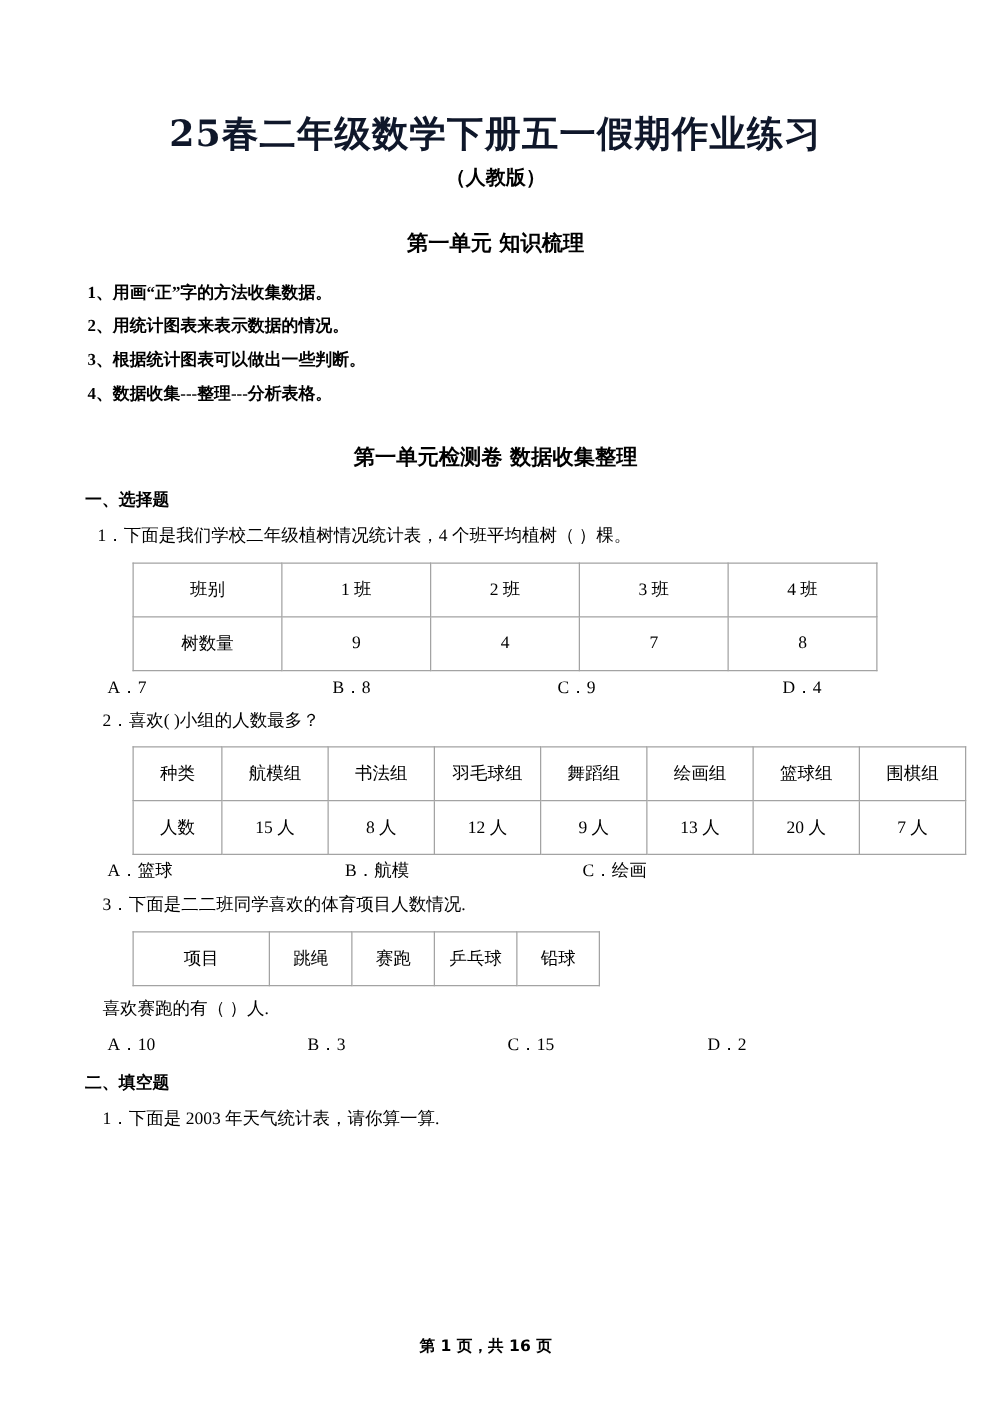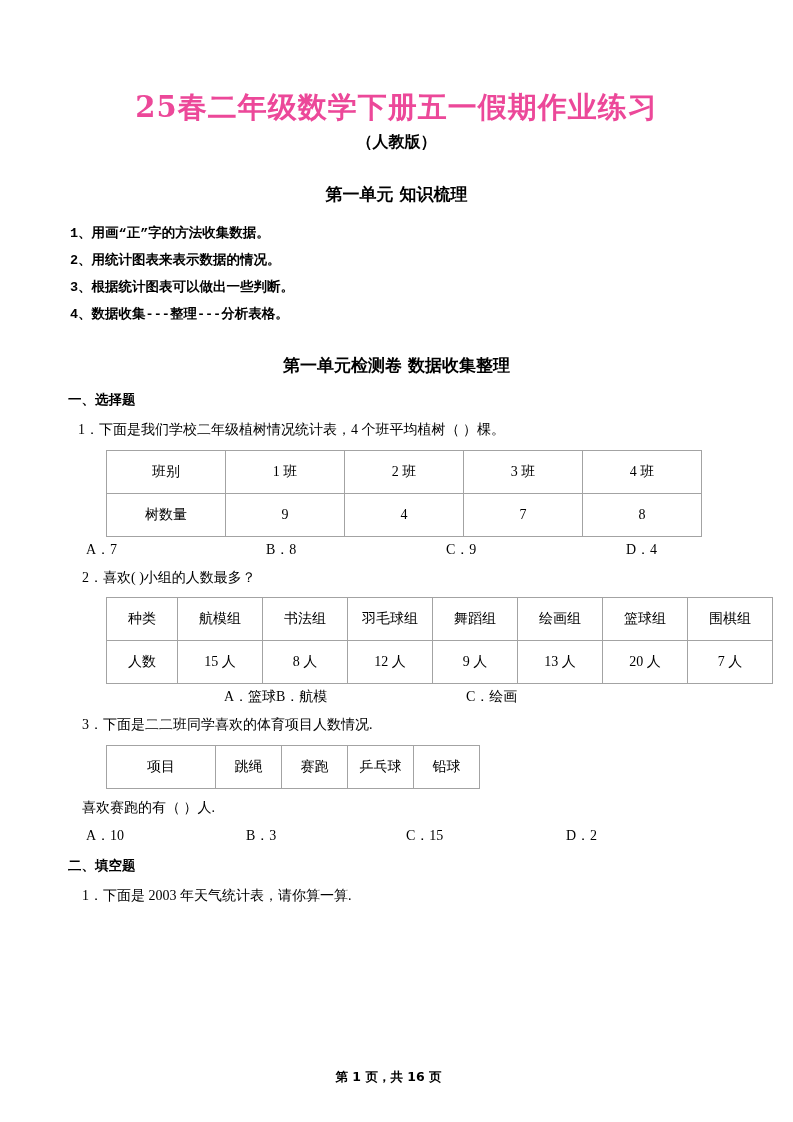--- a/index.html
+++ b/index.html
@@ -23,21 +23,21 @@
     position: relative;
   }
   .doc-title {
     text-align: center;
     font-family: "DejaVu Serif", "Liberation Serif", serif;
     font-size: 29px;
     font-weight: 700;
     letter-spacing: 1px;
     margin-top: 28px;
     margin-bottom: 4px;
-    color: #ec4899;
+    color: #0f172a;
   }
   .doc-subtitle {
     text-align: center;
     font-family: "DejaVu Serif", "Liberation Serif", serif;
     font-size: 16px;
     font-weight: 700;
     margin-bottom: 30px;
   }
   .section-heading {
     text-align: center;
@@ -48,21 +48,21 @@
     margin-bottom: 14px;
   }
   .kn-list {
     margin: 0 0 6px 0;
     padding: 0;
     list-style: none;
   }
   .kn-list li {
     font-size: 13.5px;
     font-weight: 700;
-    font-family: Liberation Mono, monospace;
+    font-family: Liberation Serif, serif;
     line-height: 2.0;
     margin-left: 2px;
   }
   .sub-heading {
     font-size: 13.5px;
     font-weight: 700;
     font-family: "DejaVu Sans", "Liberation Sans", sans-serif;
     margin: 12px 0 8px 0;
   }
   .q-line {
@@ -95,21 +95,21 @@
   .t3 td.hdr0 { width: 100px; }
   .t3 td { width: 57px; font-size: 13.5px; }
   .opts {
     display: flex;
     font-size: 14px;
     margin: 4px 0 4px 18px;
   }
   .opts.o1 span:nth-child(1) { width: 180px; }
   .opts.o1 span:nth-child(2) { width: 180px; }
   .opts.o1 span:nth-child(3) { width: 180px; }
-  .opts.o2 span:nth-child(1) { width: 190px; text-align: right; }
+  .opts.o2 span:nth-child(1) { width: 190px; }
   .opts.o2 span:nth-child(2) { width: 190px; }
   .opts.o3 span:nth-child(1) { width: 160px; }
   .opts.o3 span:nth-child(2) { width: 160px; }
   .opts.o3 span:nth-child(3) { width: 160px; }
   .footer {
     position: absolute;
     left: 0;
     right: 16px;
     bottom: 36px;
     text-align: center;

